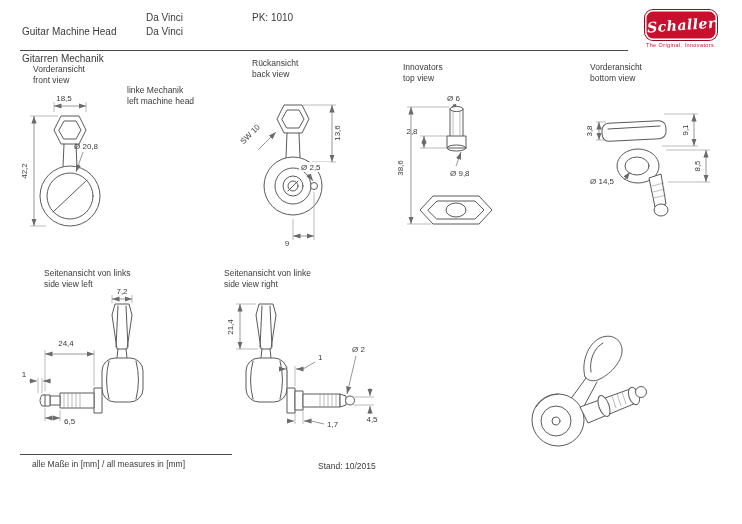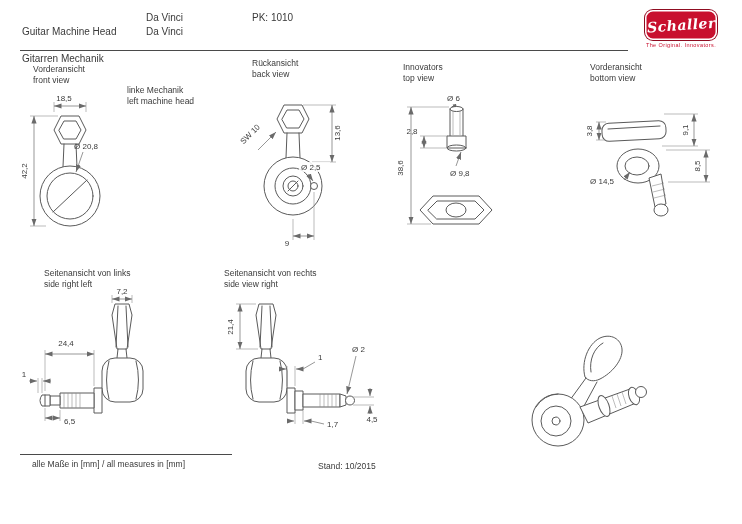--- a/index.html
+++ b/index.html
@@ -61,24 +61,24 @@
   <div class="abs v-label" style="left:403px; top:62px;">
     <div>Innovators</div>
     <div>top view</div>
   </div>
   <div class="abs v-label" style="left:590px; top:62px;">
     <div>Vorderansicht</div>
     <div>bottom view</div>
   </div>
   <div class="abs v-label" style="left:44px; top:268px;">
     <div>Seitenansicht von links</div>
-    <div>side right left</div>
+    <div>side view left</div>
   </div>
   <div class="abs v-label" style="left:224px; top:268px;">
-    <div>Seitenansicht von rechts</div>
+    <div>Seitenansicht von linke</div>
     <div>side view right</div>
   </div>
 
   <svg class="art" width="742" height="524" viewBox="0 0 742 524">
     <defs>
       <marker id="ar" markerWidth="9" markerHeight="7" refX="7.5" refY="3" orient="auto-start-reverse" markerUnits="userSpaceOnUse">
         <path d="M0,0.4 L7.5,3 L0,5.6 Z" fill="#6a6a6a"></path>
       </marker>
     </defs>
 

